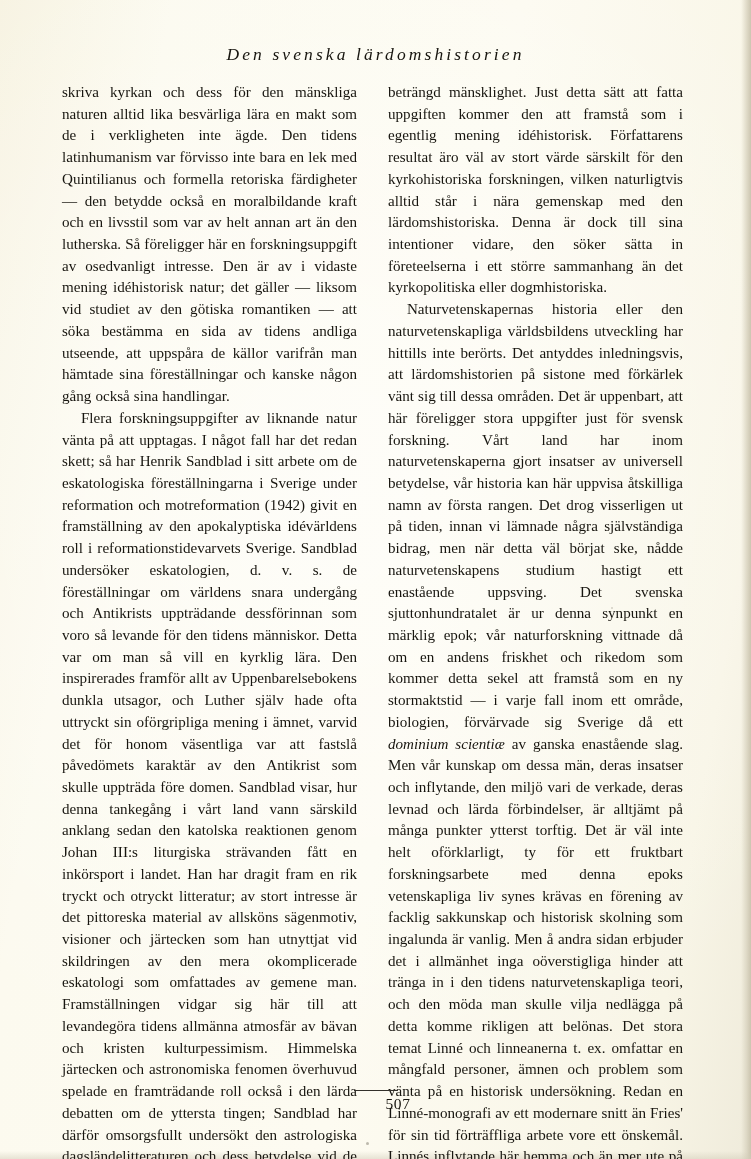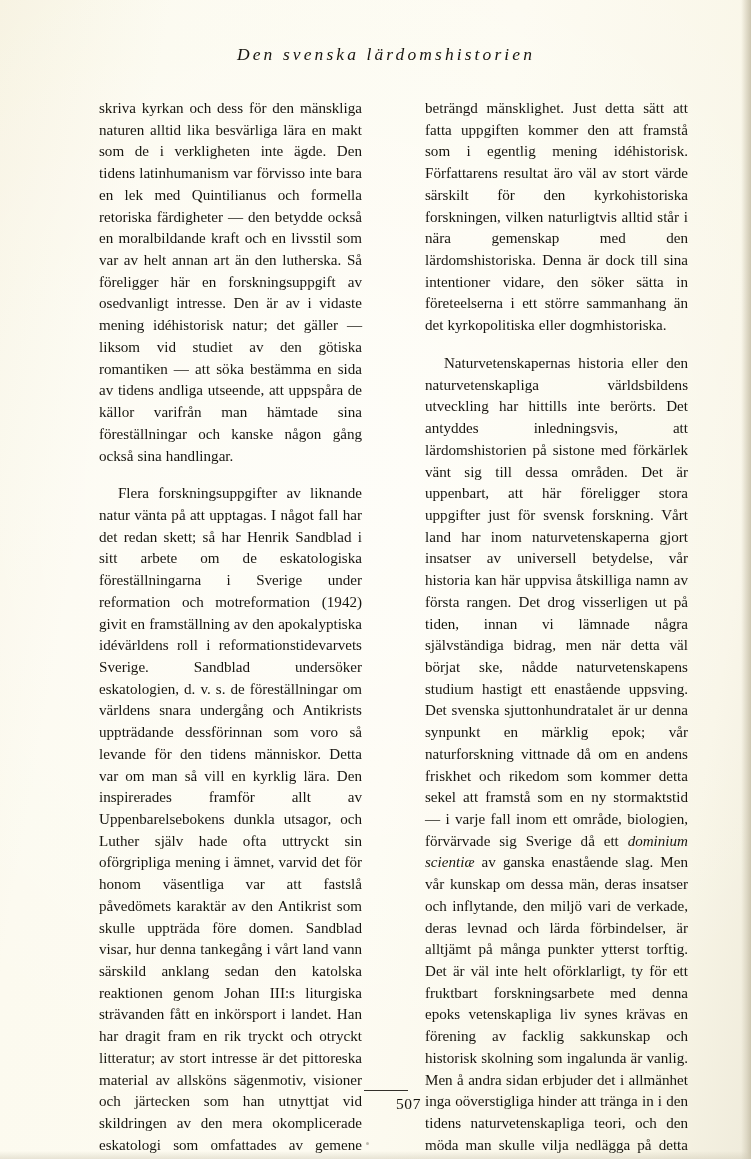--- a/index.html
+++ b/index.html
@@ -12,21 +12,20 @@
     font-family: "Liberation Serif", "DejaVu Serif", serif;
   }
 
   .page {
     position: relative;
     width: 751px;
     height: 1159px;
     background: #fbf9ed;
     overflow: hidden;
     box-sizing: border-box;
-    padding-left: 21px;
   }
 
   
   .paper-tone {
     position: absolute;
     inset: 0;
     background:
       radial-gradient(ellipse 120% 90% at 45% 42%, rgba(255,255,255,0.55) 0%, rgba(255,255,255,0) 62%),
       linear-gradient(100deg, #f7f3e2 0%, #fcfaef 18%, #fdfbf1 55%, #f8f5e6 88%, #efebdb 100%);
     pointer-events: none;
@@ -78,21 +77,21 @@
     width: 622px;
     display: flex;
     gap: 31px;
   }
   .column {
     width: 295px;
     flex: 0 0 295px;
   }
 
   .para {
-    margin: 16px;
+    margin: 0;
     font-size: 15.1px;
     line-height: 21.72px;
     text-align: justify;
     text-justify: inter-word;
     color: #17150f;
     hyphens: none;
     word-spacing: 0.02em;
   }
   .para + .para {
     text-indent: 1.25em;

